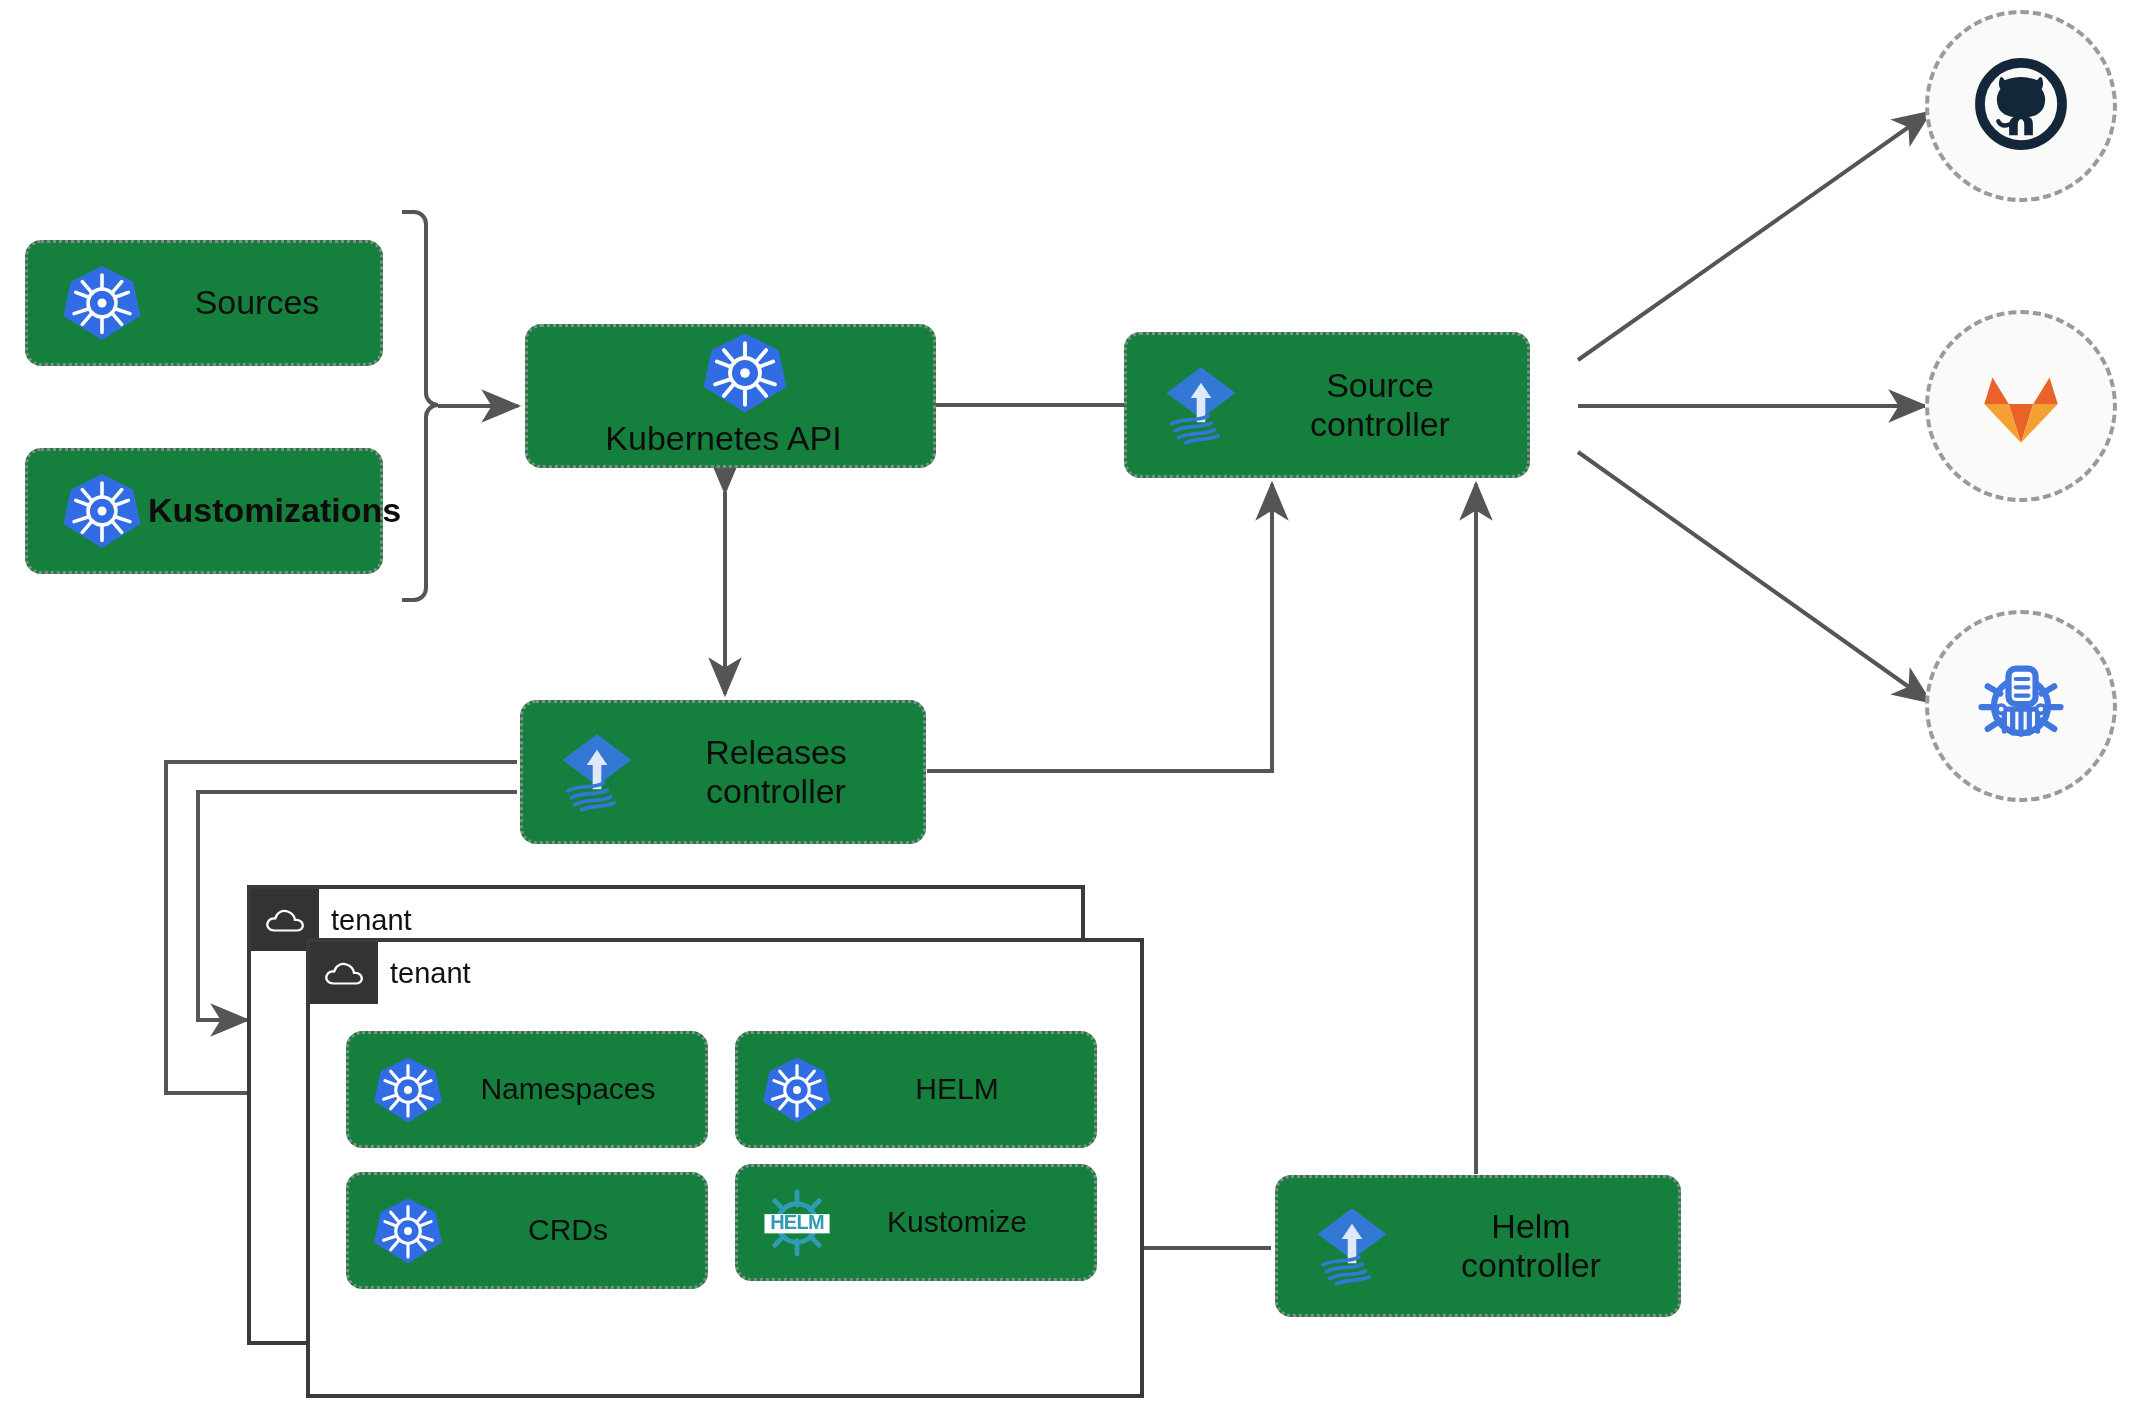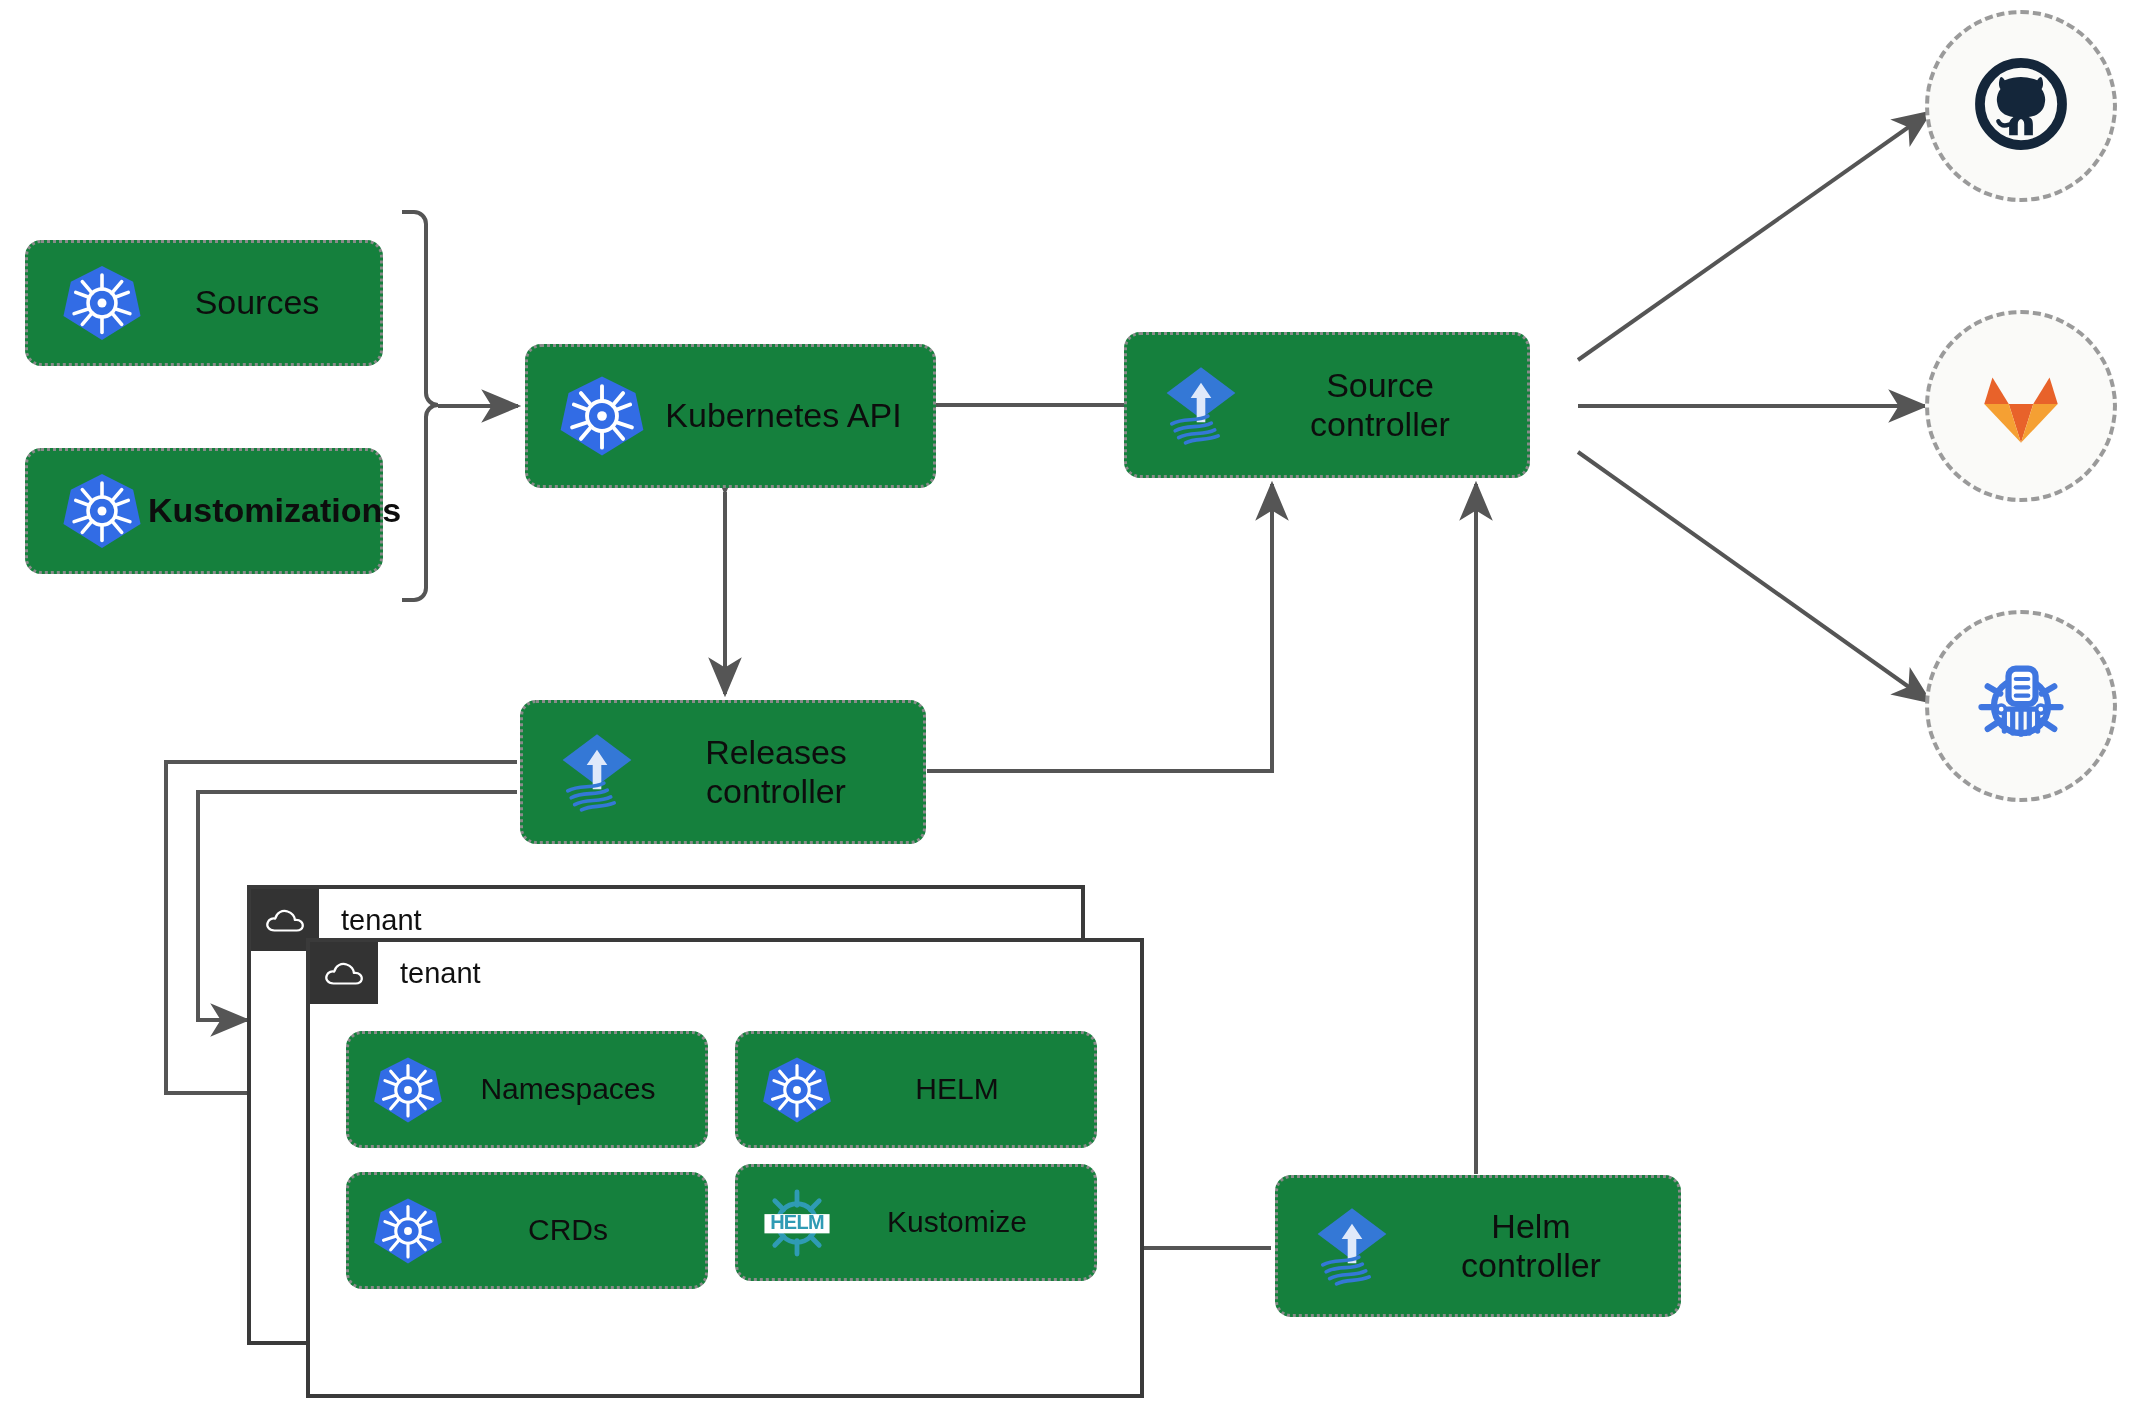--- a/index.html
+++ b/index.html
@@ -14,21 +14,21 @@
 
   .small .ico{width:74px;height:74px;flex:0 0 74px;margin-left:22px;}
   .small .lbl{font-size:30px;}
 
   .circle{position:absolute;box-sizing:border-box;border:4px dashed #9a9a9a;border-radius:50%;
           background:#fafaf8;display:flex;align-items:center;justify-content:center;}
 
   .tenant{position:absolute;box-sizing:border-box;background:#ffffff;border:4px solid #3a3a3a;}
   .tenant .tbar{position:absolute;left:-0px;top:-0px;display:flex;align-items:center;}
   .tenant .tchip{width:68px;height:62px;background:#333333;display:flex;align-items:center;justify-content:center;}
-  .tenant .tname{font-size:29px;color:#111;margin-left:22px;}
+  .tenant .tname{font-size:29px;color:#111;margin-left:12px;}
 
   .helmword{font-family:"Liberation Sans",sans-serif;font-weight:bold;font-size:27px;fill:#2f9bb4;letter-spacing:-1px;}
 </style>
 </head>
 <body>
 
 <div id="stage">
 
   <svg class="edges" viewBox="0 0 2144 1407">
     <defs>
@@ -104,21 +104,21 @@
             <line x1="62" y1="38" x2="74" y2="24"></line>
           <line x1="74" y1="76" x2="62" y2="62"></line>
             <line x1="38" y1="38" x2="26" y2="24"></line>
         </g>
         <circle cx="50" cy="50" r="5.5" fill="#ffffff"></circle>
       </svg>
     </span>
     <span class="lbl">Kustomizations</span>
   </div>
 
-  <div class="node" style="left:525px;top:344px;width:411px;height:144px;">
+  <div class="node" style="left:525px;top:324px;width:411px;height:144px;flex-direction:column;">
     <span class="ico">
       <svg viewBox="0 0 100 100" width="88" height="88" aria-hidden="true">
         <polygon points="50,5 88,24 97,66 50,95 3,66 12,24" fill="#326ce5"></polygon>
         <g fill="none" stroke="#ffffff" stroke-width="4.4" stroke-linecap="round">
           <circle cx="50" cy="50" r="17"></circle>
           <line x1="50" y1="16" x2="50" y2="33"></line>
             <line x1="50" y1="67" x2="50" y2="86"></line>
           <line x1="18" y1="37" x2="34" y2="43"></line>
             <line x1="66" y1="57" x2="84" y2="63"></line>
           <line x1="82" y1="37" x2="66" y2="43"></line>

